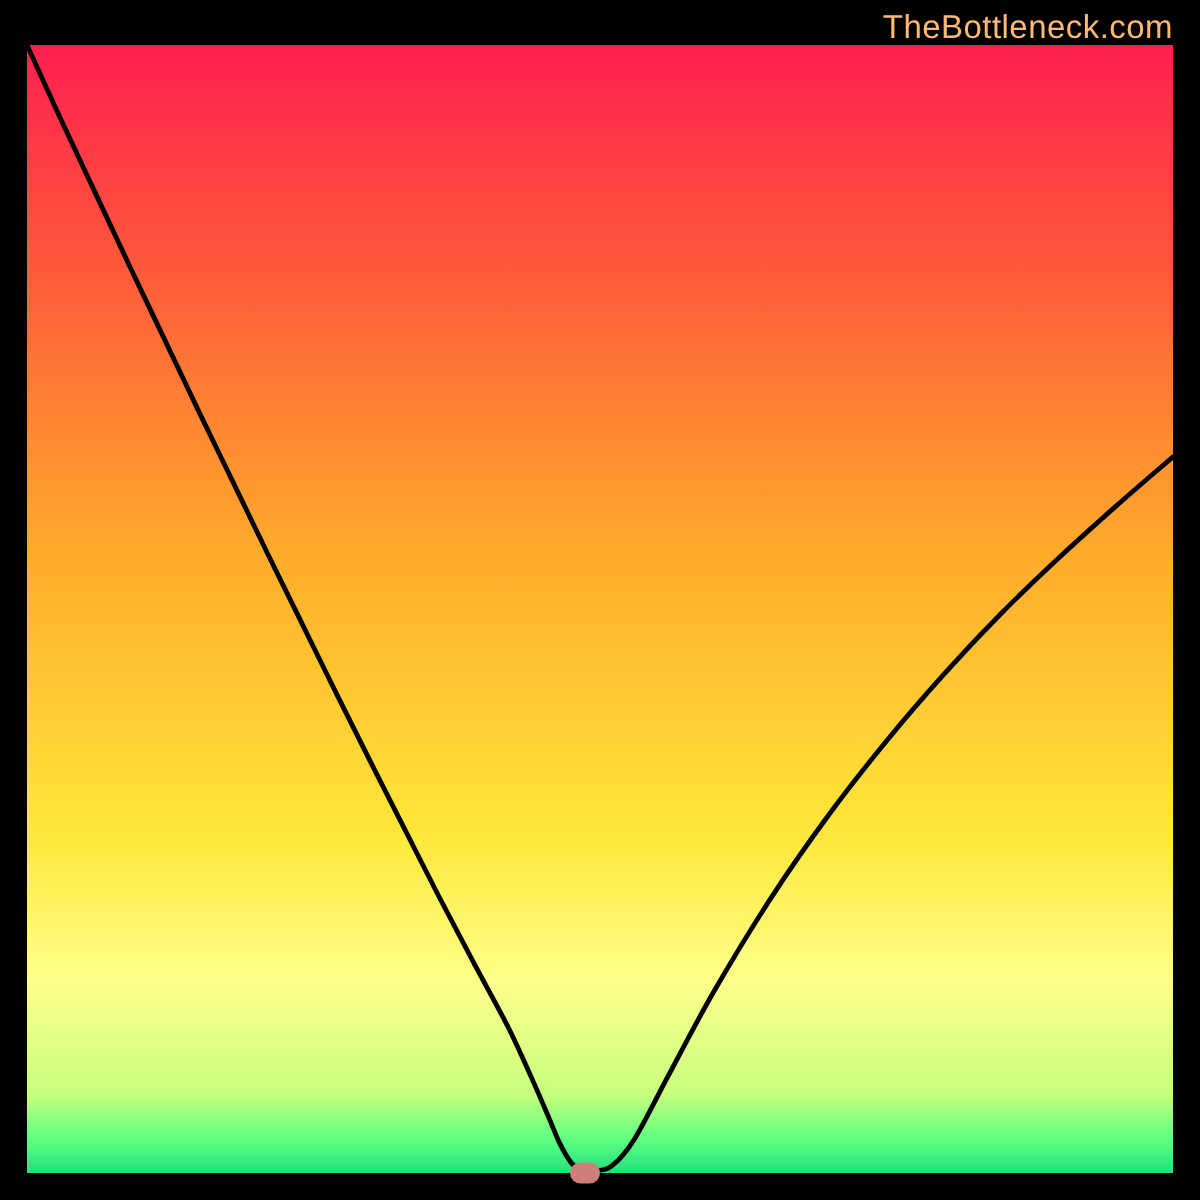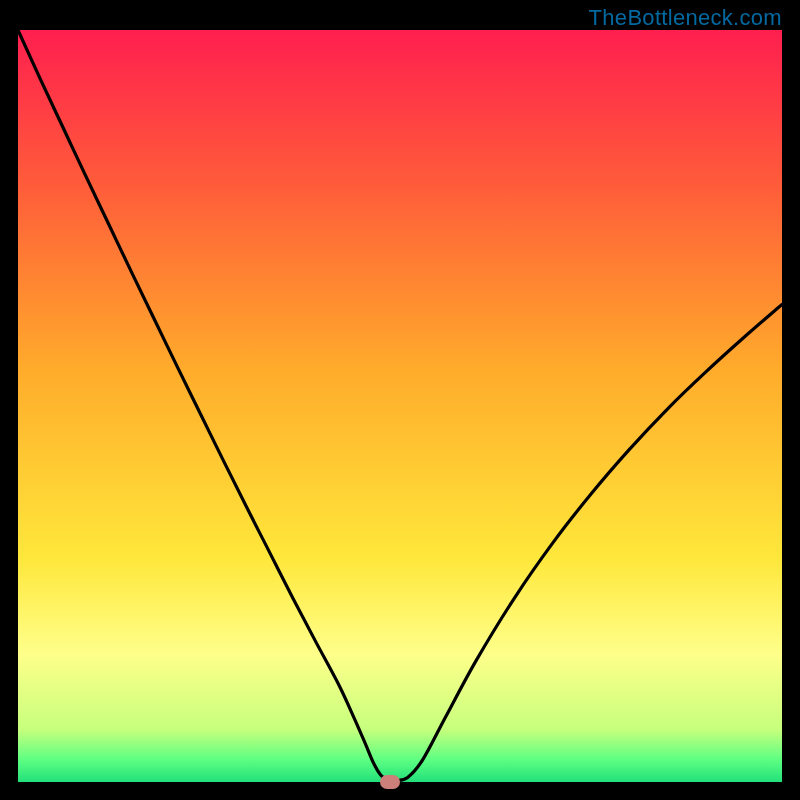--- a/index.html
+++ b/index.html
@@ -8,21 +8,21 @@
     width: 800px;
     height: 800px;
     background: #000;
     position: relative;
     font-family: Arial, sans-serif;
   }
   .watermark {
     position: absolute;
     top: 5px;
     right: 18px;
-    color: #0369a1;
+    color: #fdba74;
     font-size: 22px;
     font-weight: 500;
     letter-spacing: 0.3px;
   }
   .plot {
     position: absolute;
     left: 18px;
     top: 30px;
     width: 764px;
     height: 752px;

